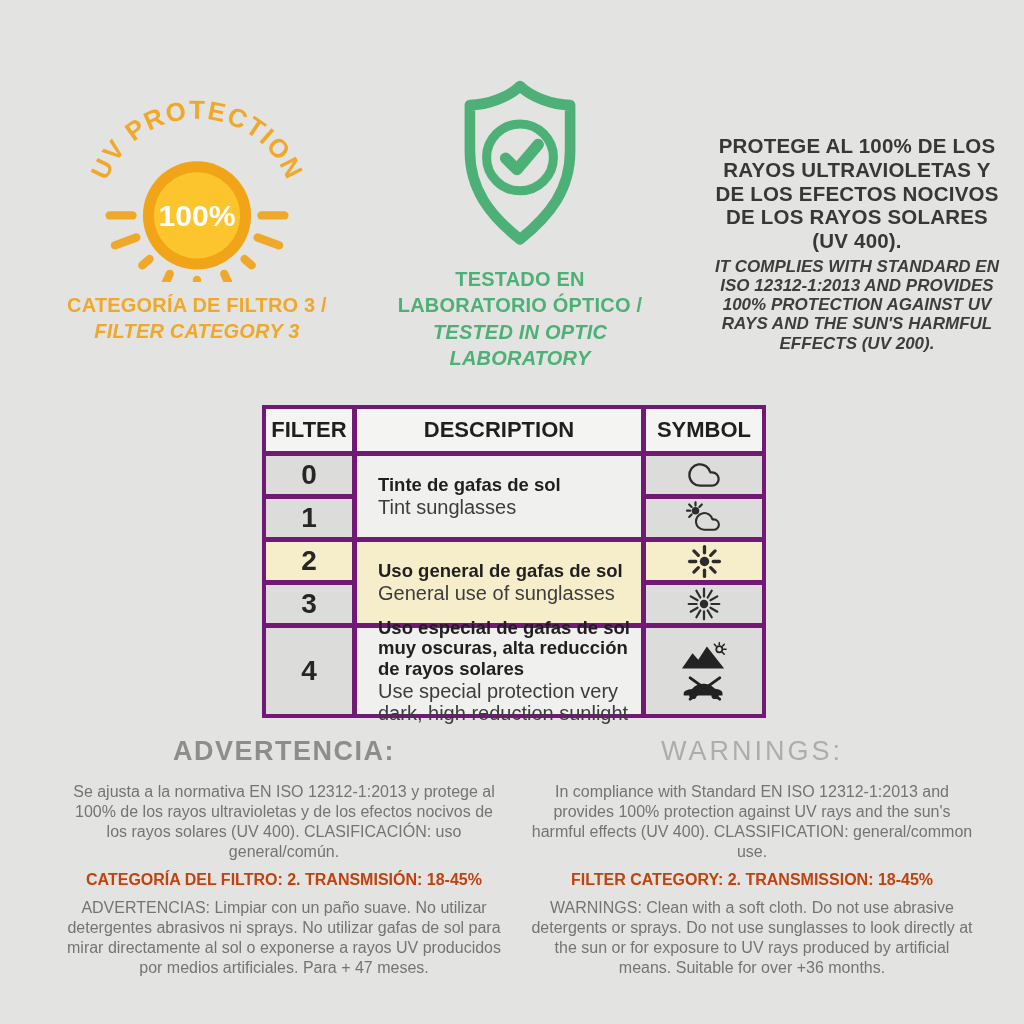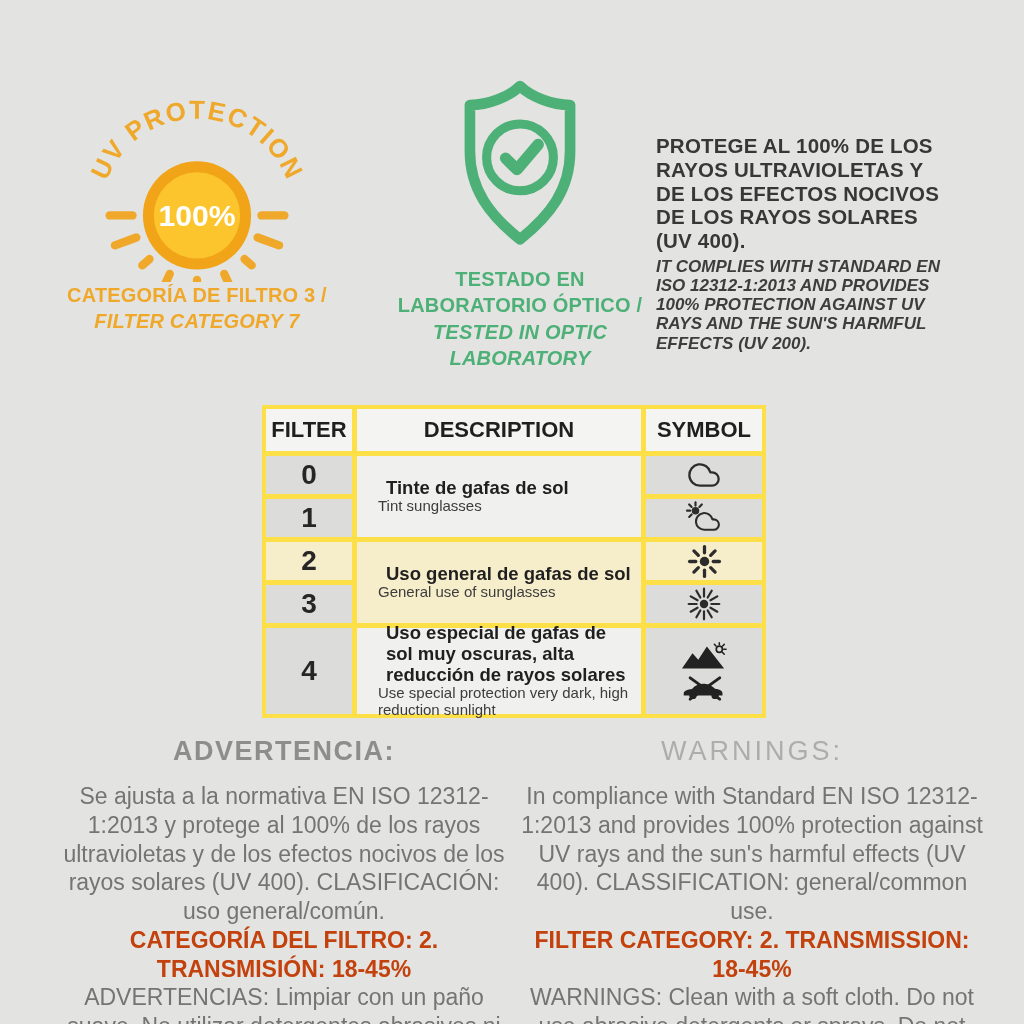--- a/index.html
+++ b/index.html
@@ -8,63 +8,63 @@
   .canvas {
     position:relative; width:1024px; height:1024px;
     background:#e3e3e1; overflow:hidden;
     font-family:"Liberation Sans", sans-serif;
     color:#3a3a3a;
   }
 
   
   .uv-block { position:absolute; left:58px; top:74px; width:278px; text-align:center; }
   .uv-block svg { display:block; margin:0 auto; }
-  .uv-caption { color:#efa82a; font-weight:bold; font-size:20px; line-height:1.3; letter-spacing:.2px; }
+  .uv-caption { margin-top:10px; color:#efa82a; font-weight:bold; font-size:20px; line-height:1.3; letter-spacing:.2px; }
   .uv-caption .line-en { font-style:italic; }
 
   
   .shield-block { position:absolute; left:378px; top:80px; width:284px; text-align:center; }
   .shield-block svg { display:block; margin:0 auto; }
   .shield-caption { margin:16px auto 0; width:256px; color:#4db076; font-weight:bold; font-size:20px; line-height:1.32; letter-spacing:.2px; }
   .shield-caption .en { font-style:italic; }
 
   
-  .protect-note { position:absolute; left:656px; top:134px; width:298px; text-align:left; }
+  .protect-note { position:absolute; left:708px; top:134px; width:298px; text-align:center; }
   .protect-note .es { font-size:20.5px; font-weight:bold; line-height:1.16; color:#373737; letter-spacing:.2px; }
   .protect-note .en { margin-top:4px; font-size:17px; font-weight:bold; font-style:italic; line-height:1.13; color:#3d3d3d; }
 
   
   .filter-table {
     position:absolute; left:262px; top:405px;
     display:grid;
     grid-template-columns:86px 284px 116px;
     grid-template-rows:42px 38px 38px 38px 38px 86px;
-    gap:5px; padding:4px; background:#fde047;
+    gap:5px; padding:4px; background:#701a75;
   }
   .cell { display:flex; align-items:center; justify-content:center; }
   .th { background:#f4f4f2; font-weight:bold; font-size:22px; color:#1f1f1f; }
   .num { background:#dcdcda; font-weight:bold; font-size:28px; color:#262626; }
   .desc { background:#f0f0ee; flex-direction:column; align-items:flex-start; justify-content:center; padding:0 8px 0 21px; }
-  .desc .es { font-weight:bold; font-size:18.5px; line-height:1.12; color:#1f1f1f;margin-left:8px; }
-  .desc .en { font-size:15px; line-height:1.12; color:#3c3c3c; }
+  .desc .es { font-weight:bold; font-size:18.5px; line-height:1.12; color:#1f1f1f; }
+  .desc .en { font-size:20px; line-height:1.12; color:#3c3c3c; }
   .sym { background:#dcdcda; flex-direction:column; gap:3px; }
   .hl { background:#f6eecb !important; }
   .h1{grid-area:1/1} .h2{grid-area:1/2} .h3{grid-area:1/3}
   .f0{grid-area:2/1} .f1{grid-area:3/1} .f2{grid-area:4/1} .f3{grid-area:5/1} .f4{grid-area:6/1}
   .dA{grid-row:2/4; grid-column:2;} .dB{grid-row:4/6; grid-column:2;} .dC{grid-area:6/2}
   .s0{grid-area:2/3} .s1{grid-area:3/3} .s2{grid-area:4/3} .s3{grid-area:5/3} .s4{grid-area:6/3}
 
   
   .warn { position:absolute; text-align:center; }
   .warn-es { left:58px;  top:736px; width:452px; }
   .warn-en { left:520px; top:736px; width:464px; }
   .warn h2 { margin:0 0 15px; font-size:27px; letter-spacing:1.5px; }
   .warn-es h2 { color:#8d8d8d; font-weight:bold; }
   .warn-en h2 { color:#adadad; font-weight:normal; letter-spacing:3px; }
-  .warn p { margin:0; font-size:23px; line-height:1.25; color:#747474; }
+  .warn p { margin:8px; font-size:16px; line-height:1.25; color:#747474; }
   .warn p.strong { font-weight:bold; color:#c2410c; }
 
   .ic { display:block; }
 </style>
 </head>
 <body>
 
 <div class="canvas">
 
   <div class="uv-block">
@@ -85,21 +85,21 @@
         <line x1="146.2" y1="192.2" x2="152.5" y2="206.1"></line>
         <line x1="120" y1="198" x2="120" y2="208"></line>
         <line x1="93.8" y1="192.2" x2="87.5" y2="206.1"></line>
         <line x1="74.3" y1="177.9" x2="67.4" y2="184.0"></line>
         <line x1="61.7" y1="157.2" x2="41.1" y2="164.7"></line>
       </g>
       <text x="120" y="136" text-anchor="middle" dominant-baseline="central" font-size="29" font-weight="bold" fill="#ffffff">100%</text>
     </svg>
     <div class="uv-caption">
       <div class="line-es">CATEGORÍA DE FILTRO 3 /</div>
-      <div class="line-en">FILTER CATEGORY 7</div>
+      <div class="line-en">FILTER CATEGORY 3</div>
     </div>
   </div>
 
   <div class="shield-block">
     <svg width="152" height="170" viewBox="0 0 100 112">
       <path d="M50 4 C43 11 29 16.5 17 16.5 L17 47 C17 72 30 89 50 105 C70 89 83 72 83 47 L83 16.5 C71 16.5 57 11 50 4 Z" fill="none" stroke="#4db076" stroke-width="7" stroke-linejoin="round" stroke-linecap="round"></path>
       <circle cx="50" cy="51" r="22" fill="none" stroke="#4db076" stroke-width="6"></circle>
       <path d="M40.5 51.5 L48 59 L62 42.5" fill="none" stroke="#4db076" stroke-width="7.5" stroke-linecap="round" stroke-linejoin="round"></path>
     </svg>
     <div class="shield-caption">

